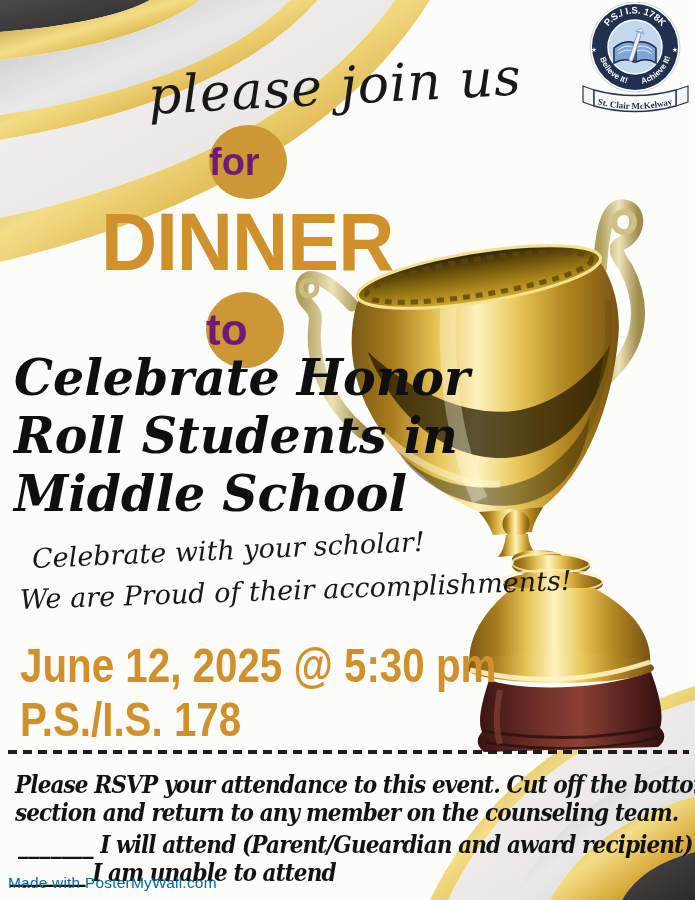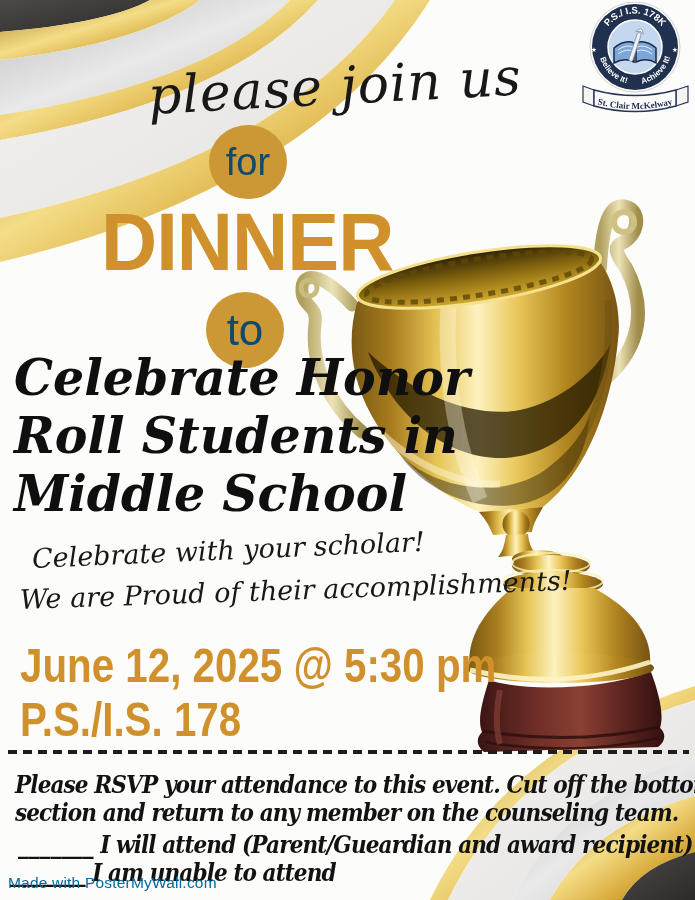--- a/index.html
+++ b/index.html
@@ -11,22 +11,22 @@
   .abs{position:absolute;}
   svg{display:block;}
   .decor{left:0;top:0;pointer-events:none;}
 
   .script{
     font-family:"DejaVu Serif",cursive;
     font-style:italic;color:#181818;white-space:nowrap;
   }
   .join-line{left:148px;top:66px;font-size:52px;letter-spacing:1px;transform:rotate(-3deg);transform-origin:left center;font-weight:500;}
   .badge{
-    border-radius:50%;display:flex;align-items:center;justify-content:center;
-    font-family:"Liberation Sans",sans-serif;font-weight:400;color:#0c4a6e;
+    border-radius:50%;display:flex;align-items:center;
+    font-family:"Liberation Sans",sans-serif;font-weight:700;color:#701a75;
   }
   .badge-for{left:209px;top:125px;width:78px;height:74px;font-size:38px;}
   .badge-to{left:206px;top:292px;width:78px;height:76px;font-size:44px;}
   .big-title{
     left:101px;top:196px;font-size:81px;font-weight:800;letter-spacing:-1px;
     color:var(--accent);white-space:nowrap;transform:scaleX(.96);transform-origin:left top;
   }
   .headline{
     left:14px;top:349px;
     font-family:"DejaVu Serif",serif;font-style:italic;font-weight:bold;

